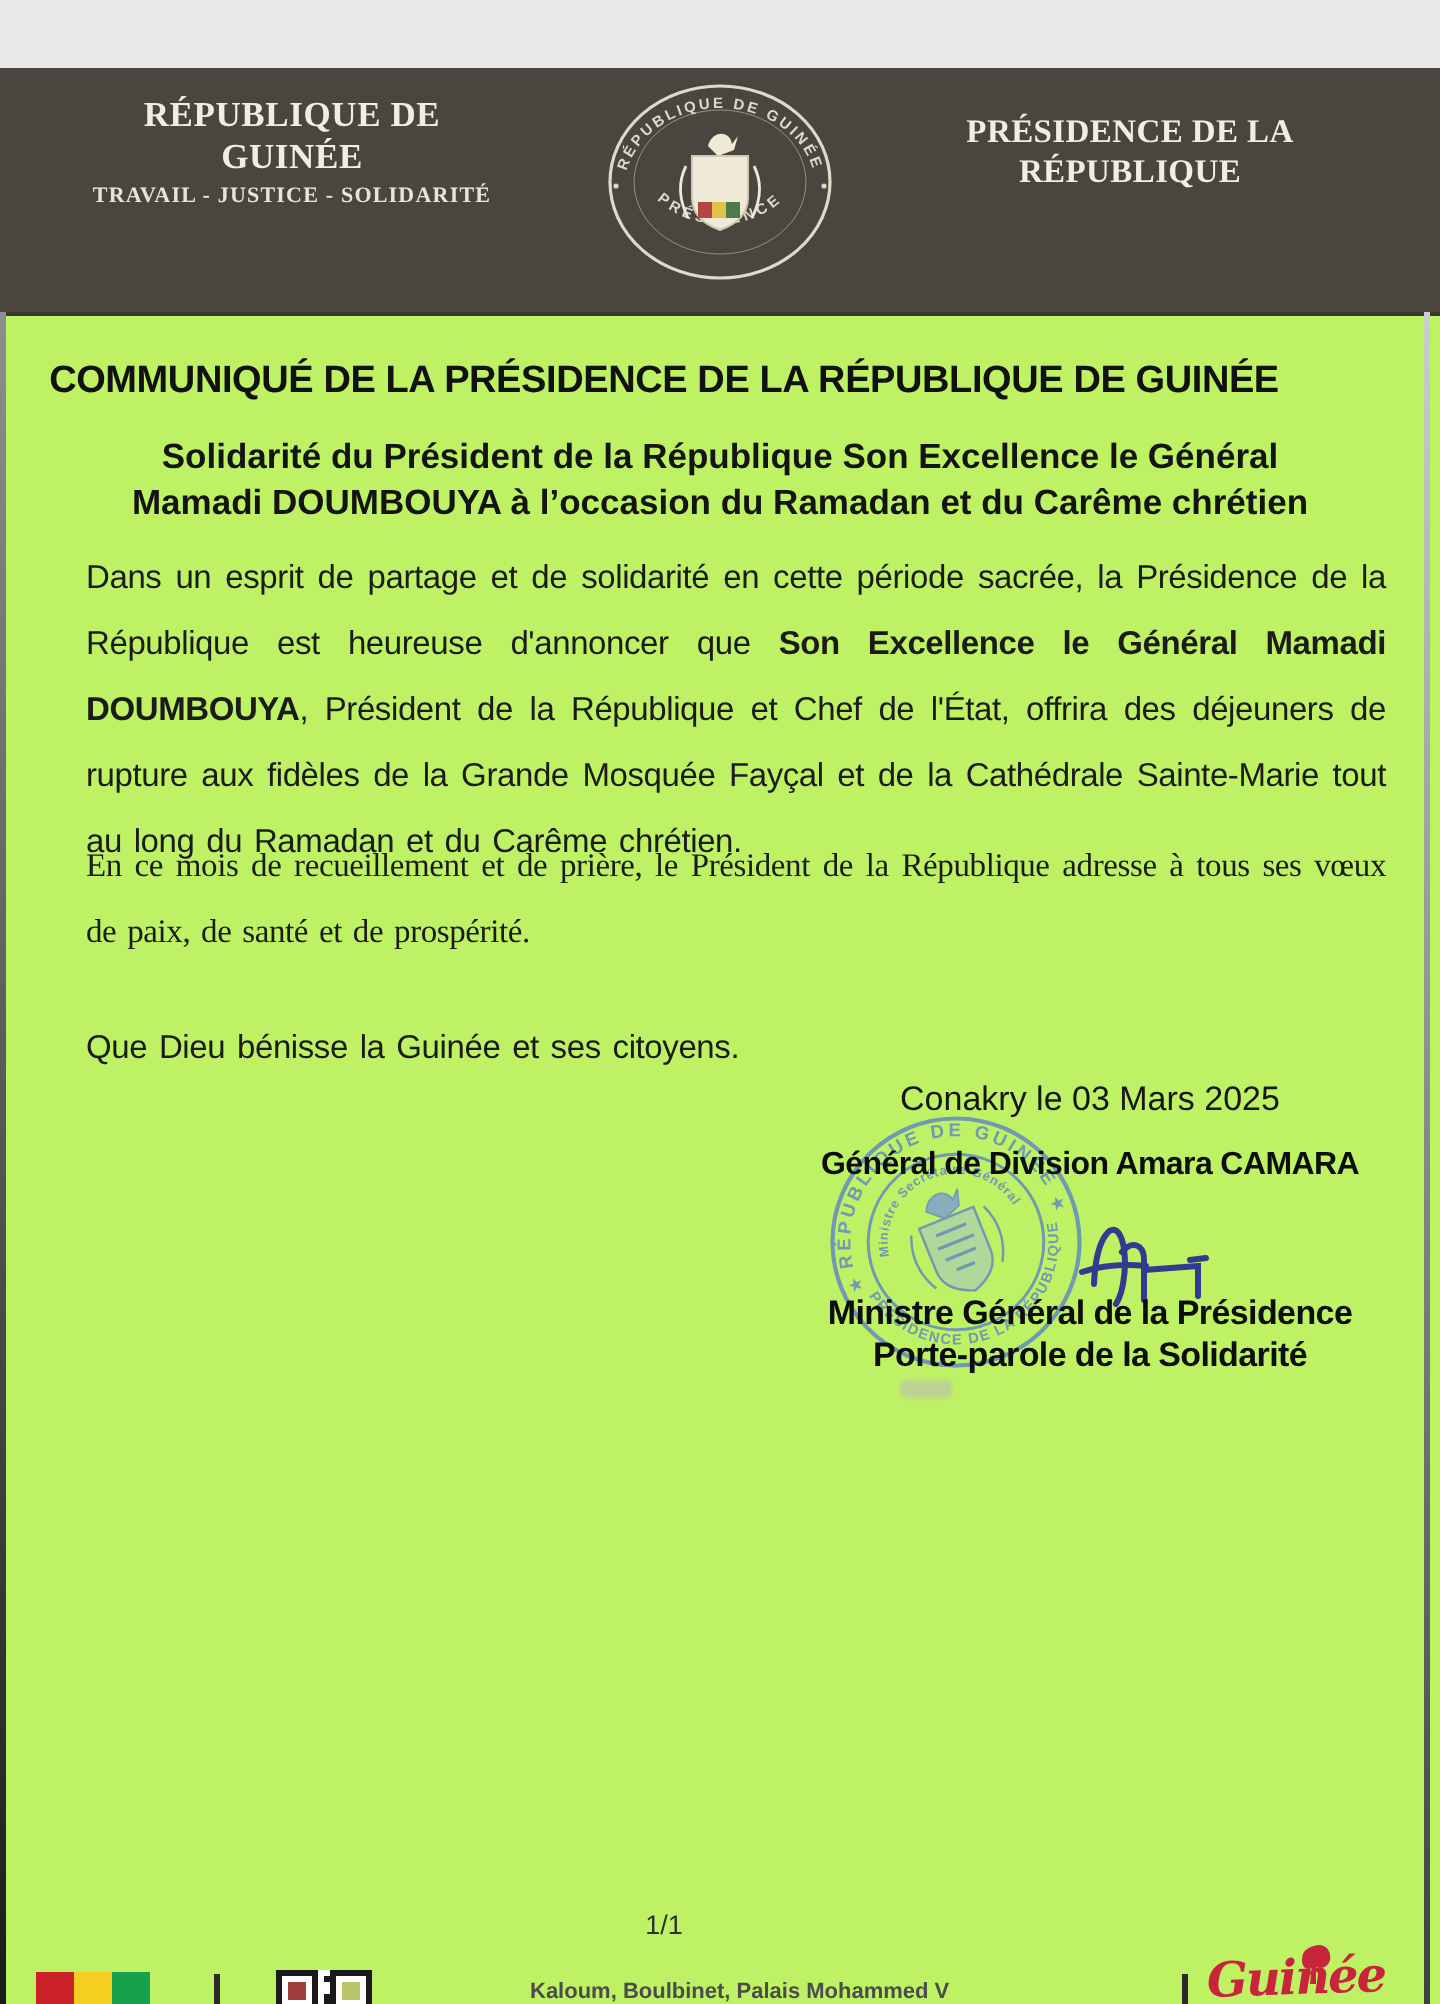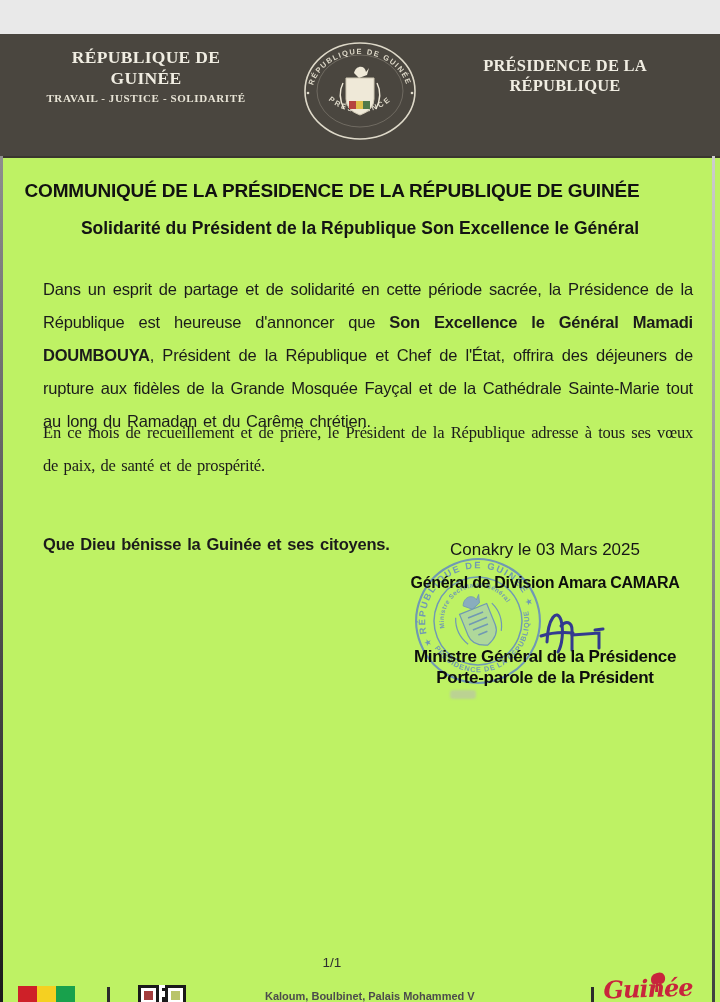--- a/index.html
+++ b/index.html
@@ -25,21 +25,21 @@
   .bottom-sliver .y{position:absolute;left:65px;top:0;width:11px;height:5px;background:#e8c93e;}
   .smudge{position:absolute;left:450px;top:656px;width:26px;height:9px;background:#b9b9b9;
           opacity:.55;border-radius:3px;filter:blur(1px);}
   
   .doc-title{position:absolute;left:0;top:146px;width:664px;text-align:center;
              font-size:19px;font-weight:bold;letter-spacing:-.2px;color:#111;}
   .doc-subtitle{position:absolute;left:0;top:183px;width:720px;text-align:center;
                 font-size:17.5px;font-weight:bold;line-height:23px;color:#141414;}
   .para{position:absolute;left:43px;width:650px;text-align:justify;font-size:16.5px;
         letter-spacing:-.2px;word-spacing:1.5px;line-height:33px;color:#1b1b1b;}
-  #para1{top:239px;} #para2{top:382px;font-family:Liberation Serif, serif;} #para3{top:494px;text-align:left;font-weight:bold;}
+  #para1{top:239px;} #para2{top:382px;font-family:Liberation Serif, serif;} #para3{top:474px;text-align:left;}
   .sign-col{position:absolute;left:390px;width:310px;text-align:center;z-index:3;}
   .dateline{top:506px;font-size:17px;color:#161616;}
   .sig-name{top:540px;font-size:16px;font-weight:bold;letter-spacing:-.3px;color:#0d0d0d;}
   .sig-titles{top:612px;font-size:17px;font-weight:bold;letter-spacing:-.3px;line-height:21px;color:#0d0d0d;}
   .stamp{position:absolute;left:413px;top:522px;width:130px;height:130px;z-index:1;opacity:.8;}
   .signature{position:absolute;left:535px;top:568px;width:80px;height:52px;z-index:2;}
   
   .page-number{position:absolute;left:0;top:921px;width:664px;text-align:center;
                font-size:13.5px;color:#2e2e2e;}
   .flag{position:absolute;left:18px;top:952px;width:57px;height:43px;display:flex;}
@@ -97,20 +97,21 @@
   <div class="edge-left"></div>
   <div class="edge-right"></div>
   <div class="bottom-sliver">
       <div class="g"></div>
       <div class="y"></div>
     </div>
 
   <div class="doc-title">COMMUNIQUÉ DE LA PRÉSIDENCE DE LA RÉPUBLIQUE DE GUINÉE</div>
   <div class="doc-subtitle">
     <div>Solidarité du Président de la République Son Excellence le Général</div>
+    <div>Mamadi DOUMBOUYA à l’occasion du Ramadan et du Carême chrétien</div>
   </div>
 
   <div class="para" id="para1"><span>Dans un esprit de partage et de solidarité en cette période sacrée, la Présidence de la République est heureuse d'annoncer que </span><b>Son Excellence le Général Mamadi DOUMBOUYA</b><span>, Président de la République et Chef de l'État, offrira des déjeuners de rupture aux fidèles de la Grande Mosquée Fayçal et de la Cathédrale Sainte-Marie tout au long du Ramadan et du Carême chrétien.</span></div>
   <div class="para" id="para2">En ce mois de recueillement et de prière, le Président de la République adresse à tous ses vœux de paix, de santé et de prospérité.</div>
   <div class="para" id="para3">Que Dieu bénisse la Guinée et ses citoyens.</div>
 
   <svg class="stamp" viewBox="0 0 160 160">
     <g transform="rotate(-22 80 80)" fill="none">
       <circle cx="80" cy="80" r="76" stroke="#5d83c8" stroke-width="2.6"></circle>
       <circle cx="80" cy="80" r="54" stroke="#5d83c8" stroke-width="1.8"></circle>
@@ -145,21 +146,21 @@
     <g fill="none" stroke="#333a8f" stroke-width="3" stroke-linecap="round">
       <path d="M12,40 C13,16 22,6 26,18 C29,28 27,44 23,50"></path>
       <path d="M26,24 C31,18 37,20 37,28 L37,48"></path>
       <path d="M6,34 C18,30 28,30 38,31"></path>
       <path d="M37,33 L64,31 L64,46"></path>
       <path d="M60,28 L68,27"></path>
     </g>
   </svg>
   <div class="sign-col sig-titles">
     <div>Ministre Général de la Présidence</div>
-    <div>Porte-parole de la Président</div>
+    <div>Porte-parole de la Solidarité</div>
   </div>
   <div class="smudge"></div>
 
   <div class="page-number">1/1</div>
 
   <div class="flag">
     <div class="f-red"></div>
       <div class="f-yellow"></div>
       <div class="f-green"></div>
   </div>

